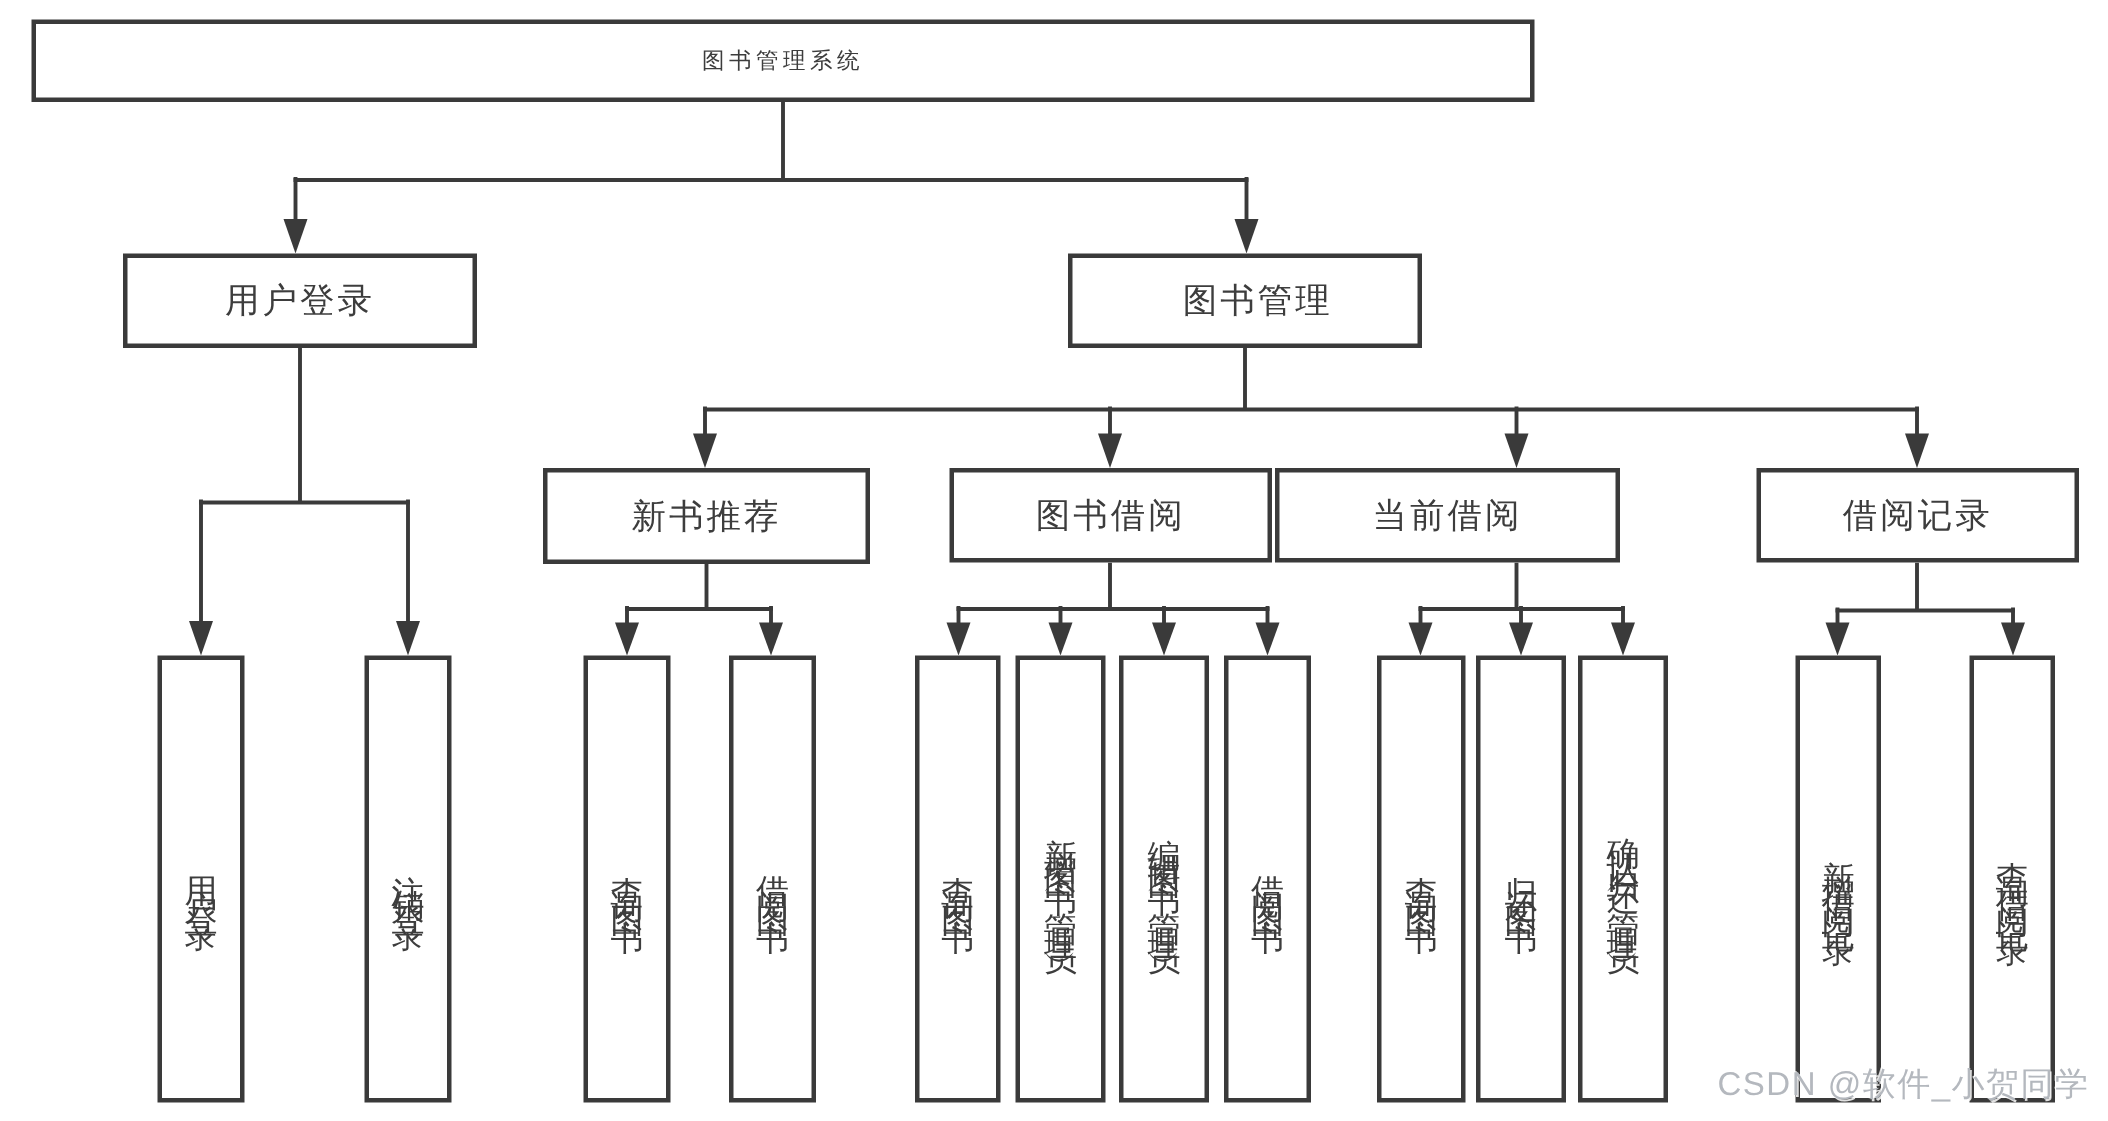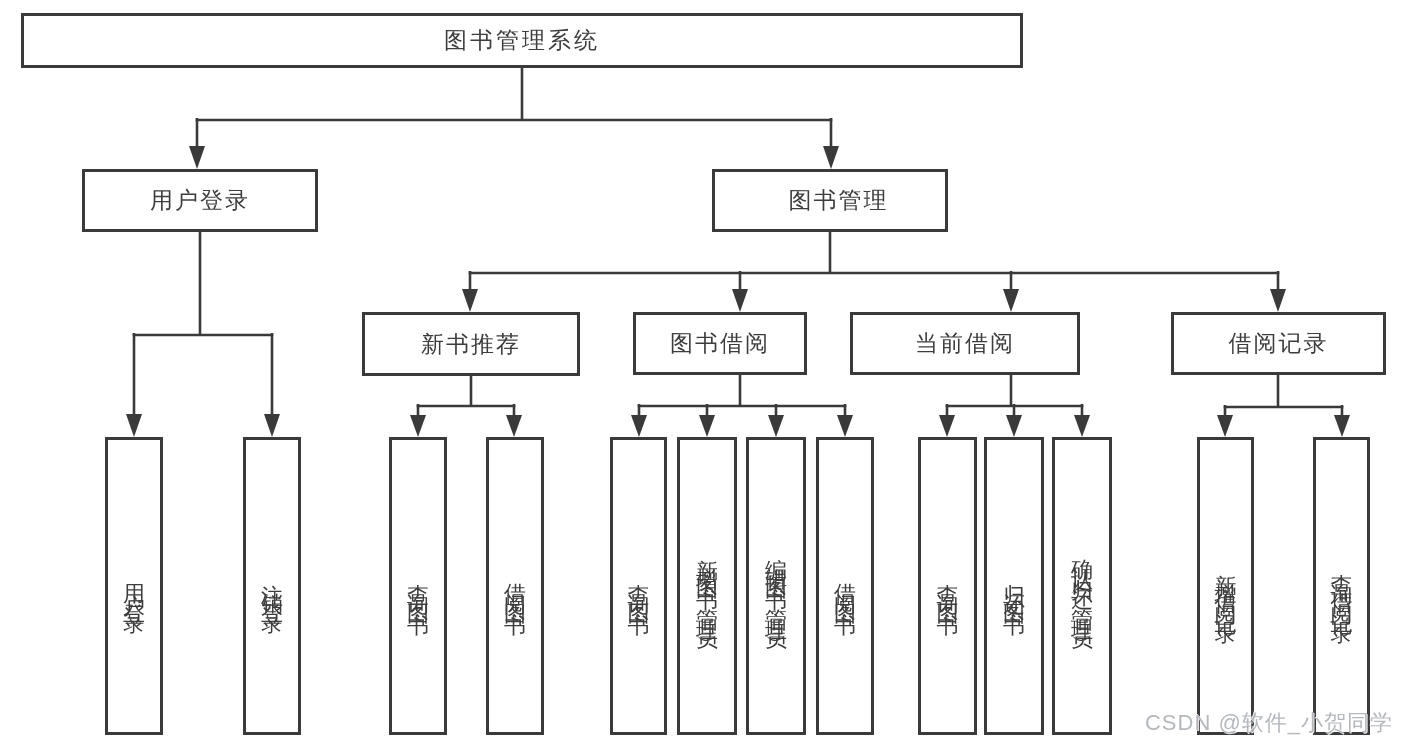--- a/index.html
+++ b/index.html
@@ -24,21 +24,21 @@
     box-sizing:border-box;
     border:3px solid var(--line);
     background:#fff;
     z-index:2;
     display:flex;
     align-items:center;
     justify-content:center;
     color:var(--text);
   }
   .hbox{font-size:23px;letter-spacing:2px;white-space:nowrap;}
-  .rootbox{font-size:23px;letter-spacing:3px;}
+  .rootbox{font-size:15px;letter-spacing:3px;}
   .vbox{top:437px;height:298px;}
   .vtext{
     writing-mode:vertical-rl;
     text-orientation:mixed;
     font-size:22px;
     letter-spacing:10px;
     line-height:1;
     white-space:nowrap;
   }
   .watermark{
@@ -140,21 +140,21 @@
   <div class="node hbox" style="left:82px;top:169px;width:236px;height:63px;">
     <span>用户登录</span>
   </div>
   <div class="node hbox" style="left:712px;top:169px;width:236px;height:63px;padding-left:17px;">
     <span>图书管理</span>
   </div>
 
   <div class="node hbox" style="left:362px;top:312px;width:218px;height:64px;">
     <span>新书推荐</span>
   </div>
-  <div class="node hbox" style="left:633px;top:312px;width:174px;height:63px;">
+  <div class="node hbox" style="left:633px;top:312px;width:215px;height:63px;">
     <span>图书借阅</span>
   </div>
   <div class="node hbox" style="left:850px;top:312px;width:230px;height:63px;">
     <span>当前借阅</span>
   </div>
   <div class="node hbox" style="left:1171px;top:312px;width:215px;height:63px;">
     <span>借阅记录</span>
   </div>
 
   <div class="node vbox" style="left:105px;width:58px;">

